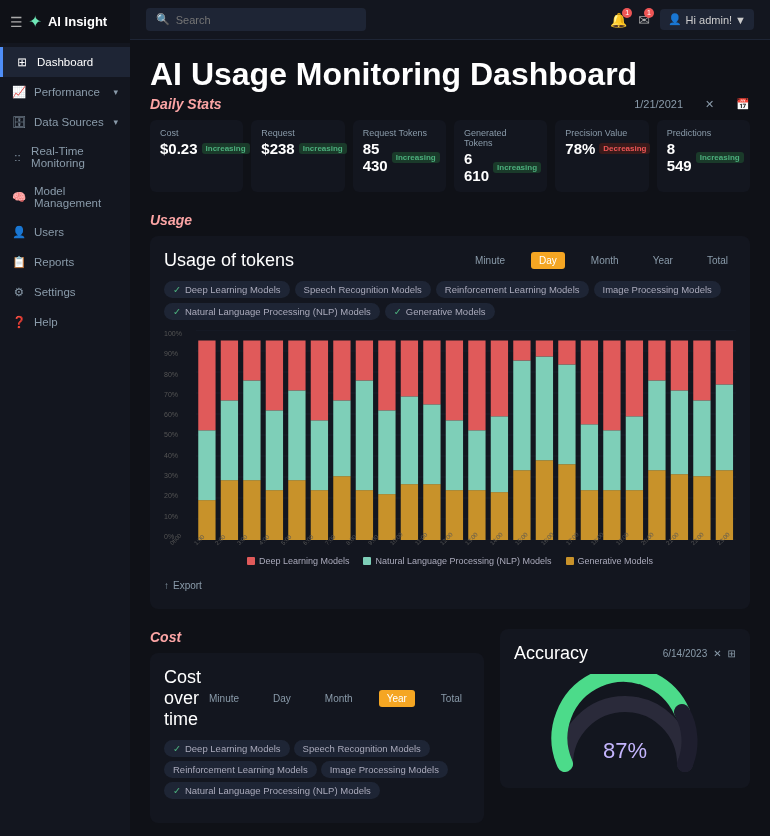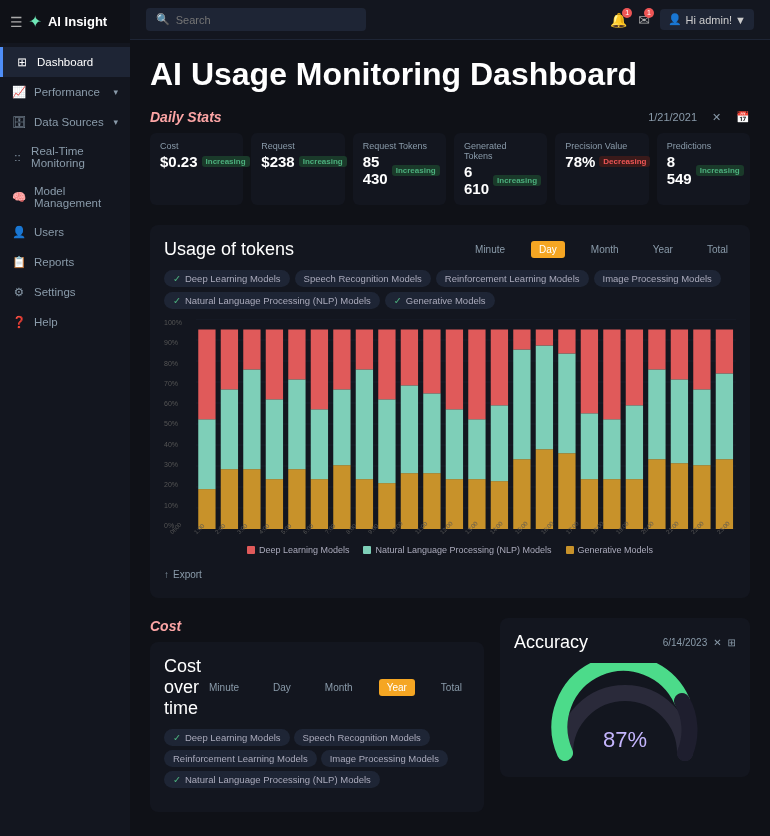--- a/index.html
+++ b/index.html
@@ -24,26 +24,26 @@
     .topbar { background: #13161f; display: flex; align-items: center; padding: 8px 16px; gap: 8px; border-bottom: 1px solid #1e2535; }
     .search-box { flex: 1; max-width: 220px; background: #1e2535; border: none; border-radius: 4px; padding: 5px 10px; color: #ccc; font-size: 11px; display: flex; align-items: center; gap: 6px; }
     .search-box input { background: none; border: none; color: #ccc; font-size: 11px; outline: none; width: 100%; }
     .topbar-right { margin-left: auto; display: flex; align-items: center; gap: 10px; }
     .bell-icon, .mail-icon { color: #aaa; font-size: 14px; position: relative; cursor: pointer; }
     .badge { position: absolute; top: -4px; right: -4px; background: #e55; color: #fff; border-radius: 50%; width: 10px; height: 10px; font-size: 7px; display: flex; align-items: center; justify-content: center; }
     .user-pill { background: #1e2535; border-radius: 4px; padding: 4px 8px; font-size: 11px; color: #ccc; cursor: pointer; display: flex; align-items: center; gap: 4px; }
 
     
     .content { padding: 16px 20px; }
-    .page-title { font-size: 32px; font-weight: 700; color: #fff; margin-bottom: 16px; }
+    .page-title { font-size: 32px; font-weight: 700; color: #fff; margin-bottom: 3px; }
 
     
     .section-header { display: flex; align-items: center; justify-content: space-between; margin-bottom: 8px; }
     .section-title { font-size: 14px; font-weight: 600; color: #fca5a5; font-style: italic; }
-    .section-date { font-size: 11px; color: #8a9baa; display: flex; align-items: center; gap: 15px; }
+    .section-date { font-size: 11px; color: #8a9baa; display: flex; align-items: center; gap: 22px; }
     .stat-cards { display: flex; gap: 8px; margin-bottom: 20px; flex-wrap: nowrap; }
     .stat-card { background: #13161f; border-radius: 6px; padding: 8px 10px; flex: 1; min-width: 0; }
     .stat-label { font-size: 9px; color: #8a9baa; margin-bottom: 2px; }
     .stat-value { font-size: 15px; font-weight: 700; color: #fff; display: flex; align-items: center; gap: 4px; }
     .badge-increase { background: #1a3a2a; color: #4caf7d; font-size: 8px; padding: 1px 4px; border-radius: 3px; }
     .badge-decrease { background: #3a1a1a; color: #e55; font-size: 8px; padding: 1px 4px; border-radius: 3px; }
 
     
     .usage-section { margin-bottom: 20px; }
     .usage-card { background: #13161f; border-radius: 8px; padding: 14px; }
@@ -194,20 +194,21 @@
         </div>
         <div class="stat-card">
     <div class="stat-label">Predictions</div>
     <div class="stat-value">
       8 549 <span class="badge-increase">Increasing</span>
     </div>
         </div>
       </div>
 
     <div class="usage-section">
+      <div class="section-title" style="margin-bottom:8px;">Usage</div>
       <div class="usage-card">
         <div class="usage-card-header">
           <span class="usage-card-title">Usage of tokens</span>
           <div class="time-tabs" id="usage-time-tabs">
               <button class="time-tab">Minute</button>
               <button class="time-tab active">Day</button>
               <button class="time-tab">Month</button>
               <button class="time-tab">Year</button>
               <button class="time-tab">Total</button>
             </div>

